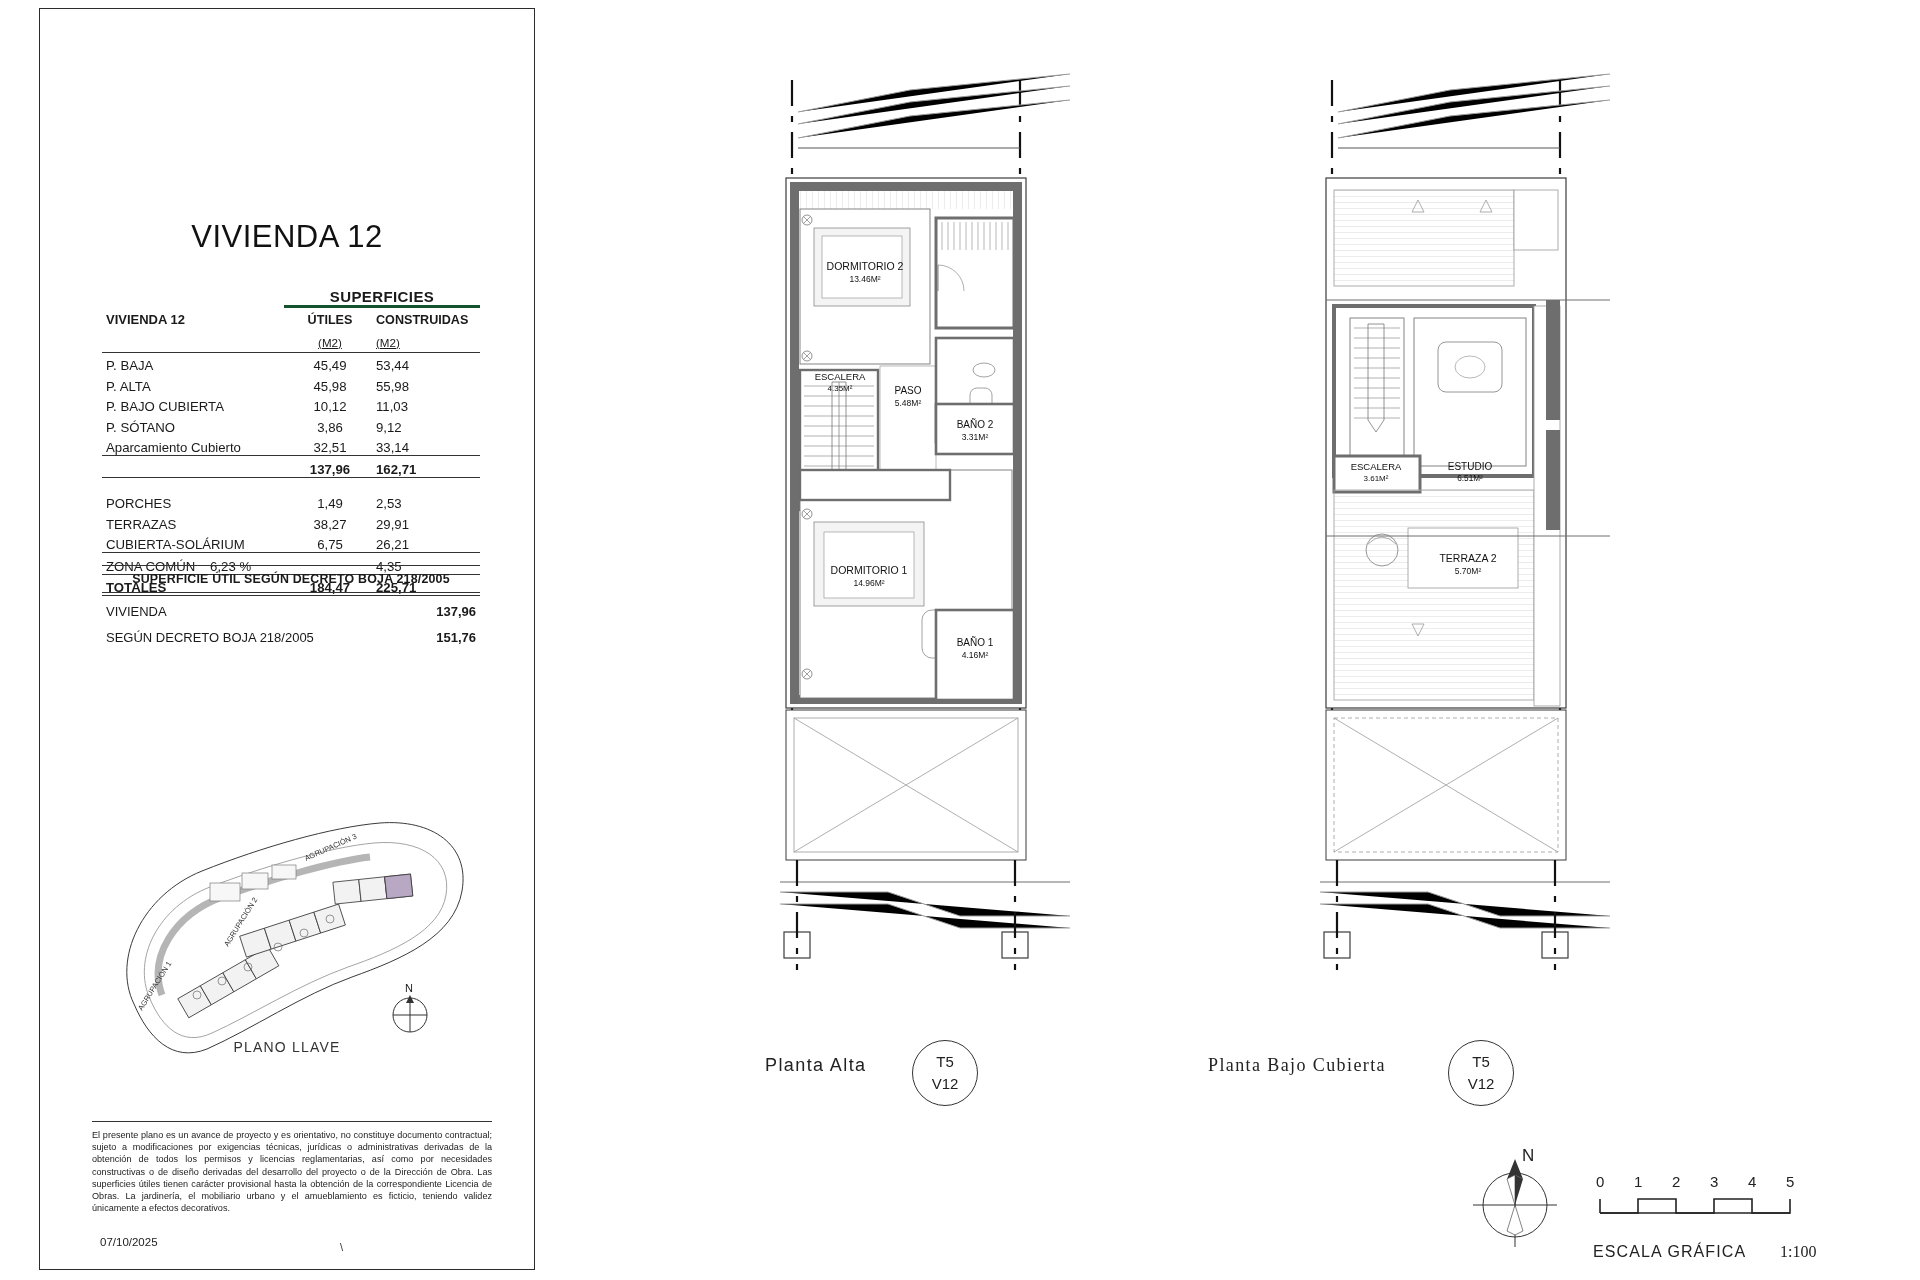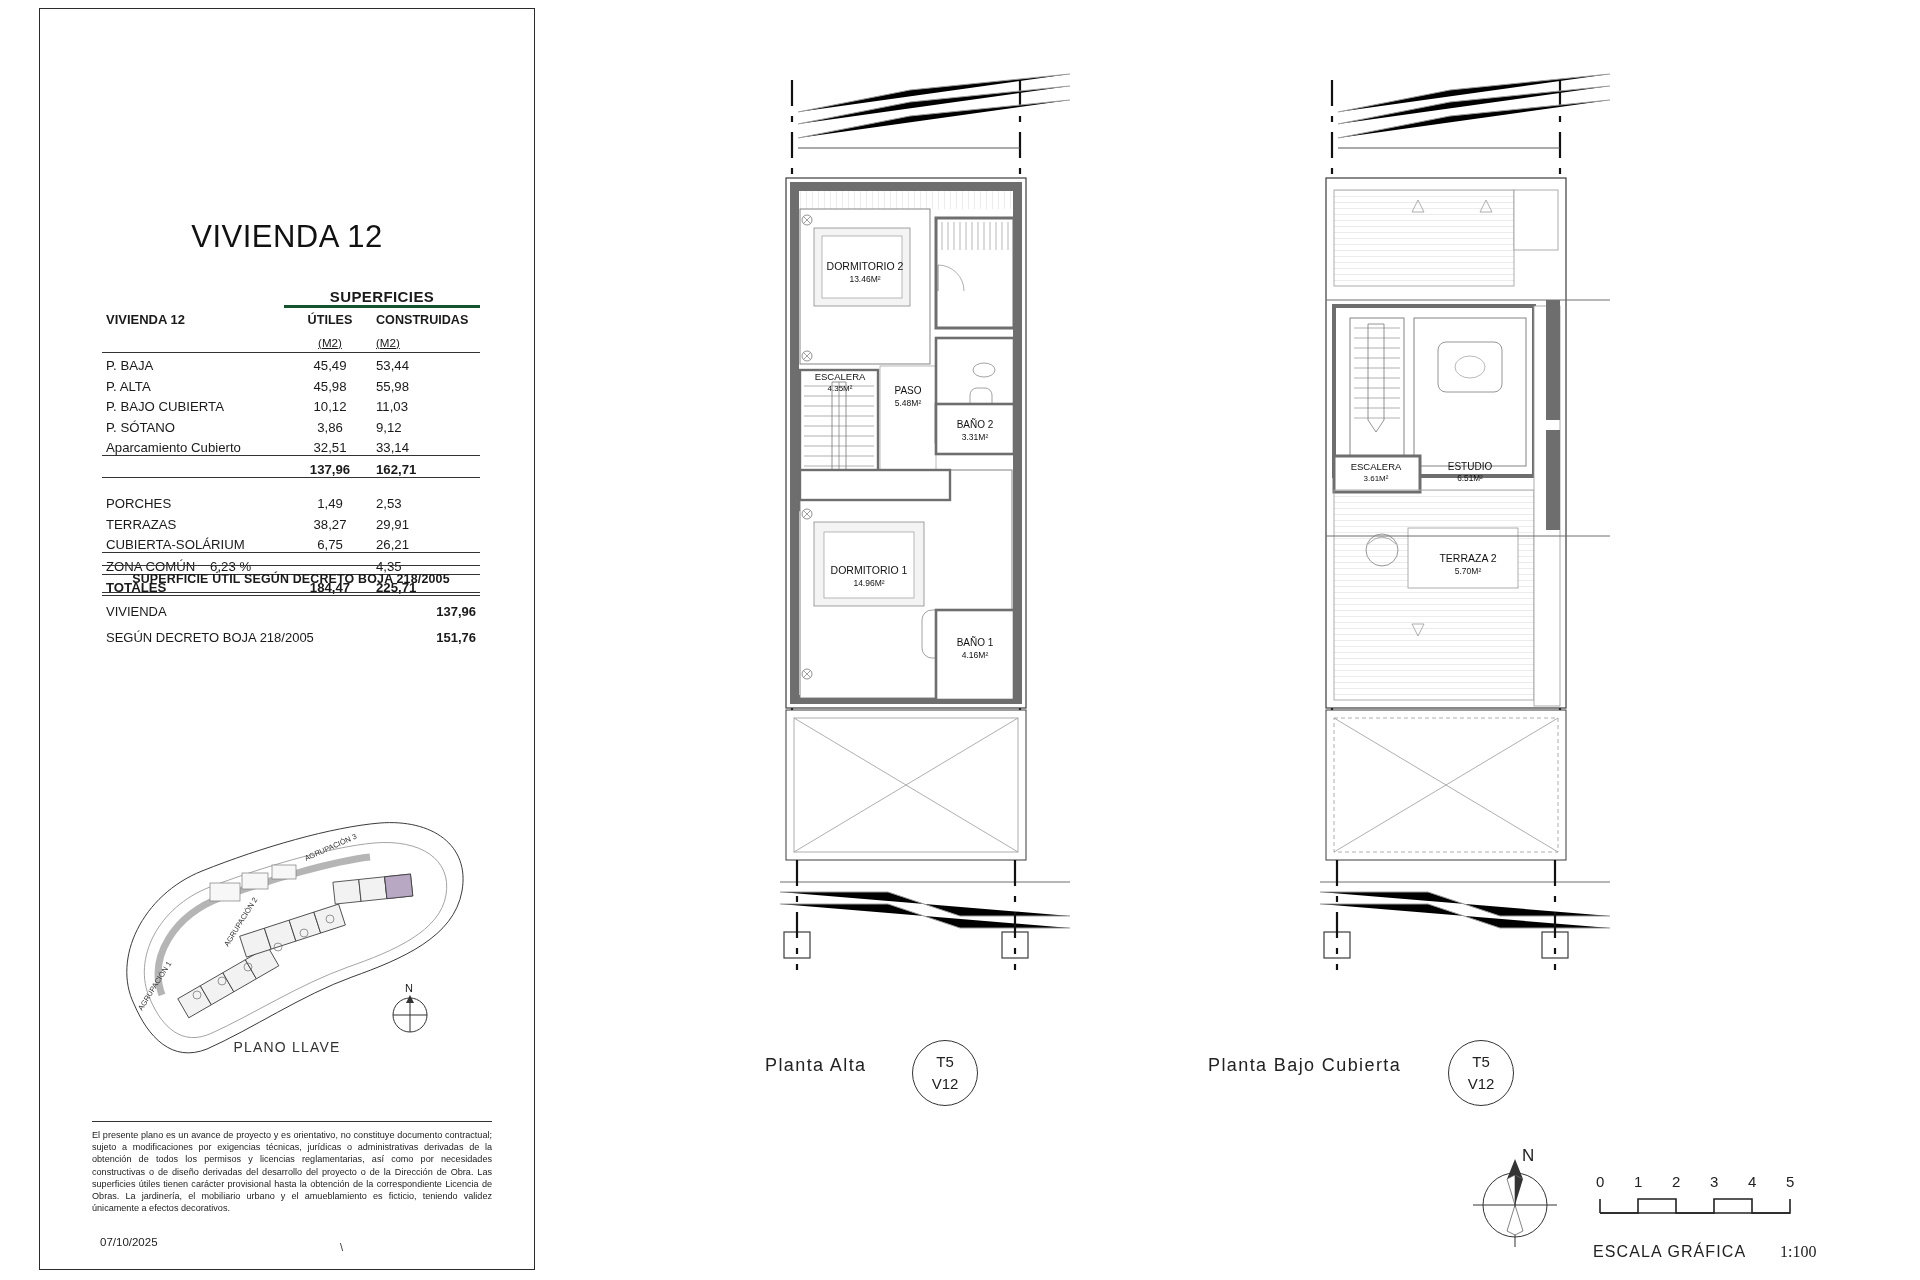--- a/index.html
+++ b/index.html
@@ -510,21 +510,21 @@
       <text x="66" y="411" text-anchor="middle" font-family="Liberation Sans, sans-serif" font-size="8" fill="#111">3.61M²</text>
 
       <text x="160" y="400" text-anchor="middle" font-family="Liberation Sans, sans-serif" font-size="10" fill="#111">ESTUDIO</text>
       <text x="160" y="411" text-anchor="middle" font-family="Liberation Sans, sans-serif" font-size="8.2" fill="#111">6.51M²</text>
 
       <text x="158" y="492" text-anchor="middle" font-family="Liberation Sans, sans-serif" font-size="10.5" fill="#111">TERRAZA 2</text>
       <text x="158" y="504" text-anchor="middle" font-family="Liberation Sans, sans-serif" font-size="8.5" fill="#111">5.70M²</text>
     </svg>
   </div>
 
-  <div class="plan-caption" style="left:1208px;top:1055px;">Planta Bajo Cubierta</div>
+  <div class="plan-caption" style="left:1208px;top:1055px;font-family:Liberation Serif, serif;">Planta Bajo Cubierta</div>
   <div class="tag" style="left:1448px;top:1040px;">
     <span>T5</span>
     <span>V12</span>
   </div>
 
   <div class="northbox">
     <svg width="110" height="110" viewBox="0 0 110 110">
       <circle cx="55" cy="60" r="32" fill="none" stroke="#333" stroke-width="1"></circle>
       <line x1="55" y1="18" x2="55" y2="102" stroke="#333" stroke-width="1"></line>
       <line x1="13" y1="60" x2="97" y2="60" stroke="#333" stroke-width="1"></line>

